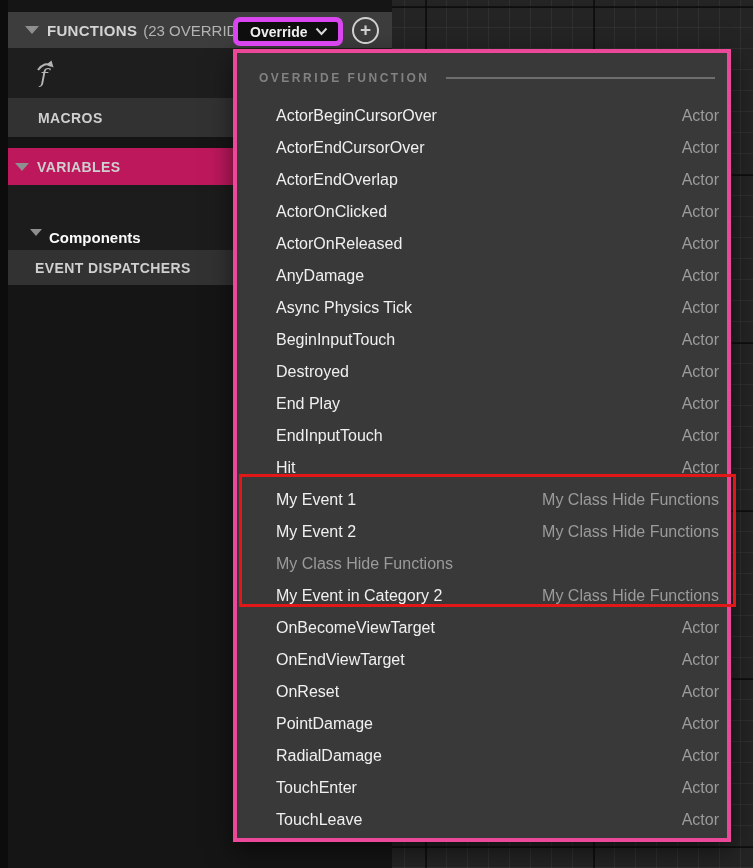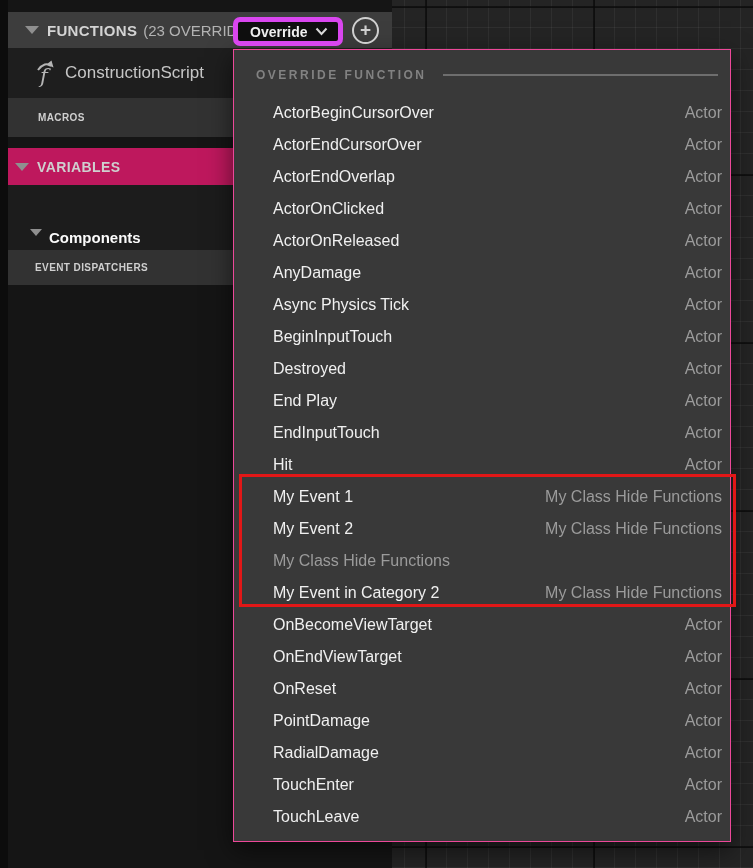--- a/index.html
+++ b/index.html
@@ -30,41 +30,41 @@
   .func-body{top:48px;height:50px;background:#1e1e1e;padding-left:26px;}
   .func-body .item-label{font-size:17px;color:#c6c6c6;margin-left:5px;}
   .macros-header{top:98px;height:39px;background:#323232;padding-left:30px;}
   .vars-header{top:148px;height:37px;background:#be185d;padding-left:7px;}
   .comp-section{position:absolute;left:8px;top:185px;width:384px;height:65px;background:#1c1c1c;}
   .comp-row{display:flex;align-items:flex-start;height:31px;padding-left:22px;margin-top:44px;}
   .comp-row .comp-label{font-size:15px;font-weight:bold;color:#fafafa;margin-left:7px;}
   .dsr-row{display:flex;align-items:center;height:33px;padding-left:42px;}
   .dsr-row .dsr-label{font-size:16px;color:#d8d8d8;}
   .evt-header{top:250px;height:35px;background:#323232;padding-left:27px;}
-  .sec-title{font-size:10px;font-weight:bold;color:#cfcfcf;letter-spacing:.4px;}
+  .sec-title{font-size:14px;font-weight:bold;color:#cfcfcf;letter-spacing:.4px;}
   .sec-title2{font-size:14px;font-weight:bold;color:#cfcfcf;letter-spacing:.4px;margin-left:8px;}
   .tri{width:0;height:0;border-left:7px solid transparent;border-right:7px solid transparent;border-top:8px solid #8f8f8f;flex:none;}
   .tri-sm{border-left-width:6px;border-right-width:6px;border-top-width:7px;}
   
   .override-btn{
     position:absolute;left:233px;top:17px;width:110px;height:29px;z-index:10;
     background:#0e0e0e;border:5px solid #d946ef;border-radius:7px;box-sizing:border-box;
     display:flex;align-items:center;padding:0 10px 0 12px;cursor:pointer;
   }
   .override-btn .ob-label{font-size:14px;font-weight:bold;color:#efefef;flex:1;}
   .add-btn{
     position:absolute;left:352px;top:17px;width:27px;height:27px;z-index:10;
     border:2px solid #cfcfcf;border-radius:50%;box-sizing:border-box;
     display:flex;align-items:center;justify-content:center;cursor:pointer;
   }
   .add-btn .plus{color:#cfcfcf;font-size:19px;font-weight:bold;line-height:1;margin-top:-2px;}
   
   .menu{
     position:absolute;left:233px;top:49px;width:498px;height:793px;z-index:5;
-    background:#393939;border:1px solid #ec4899;box-sizing:border-box;
+    background:#393939;border:4px solid #ec4899;box-sizing:border-box;
     box-shadow:0 8px 24px rgba(0,0,0,.55);
   }
   .menu-header{display:flex;align-items:center;height:44px;padding:6px 12px 0 22px;box-sizing:border-box;}
   .menu-header .mh-label{font-size:12px;font-weight:bold;color:#828282;letter-spacing:2.5px;white-space:nowrap;}
   .menu-header .mh-rule{flex:1;height:2px;background:#6e6e6e;margin-left:16px;}
   .menu-list{position:absolute;left:0;top:47px;right:0;}
   .menu-row{height:32px;display:flex;align-items:center;justify-content:space-between;padding:0 8px 0 39px;cursor:pointer;}
   .menu-row .fn-name{font-size:16px;color:#f0f0f0;white-space:nowrap;}
   .menu-row .fn-cat{font-size:16px;color:#9b9b9b;white-space:nowrap;}
   
@@ -88,21 +88,20 @@
   </div>
 
   <div class="band func-body">
     <span style="display:inline-flex;">
       <svg width="26" height="28" viewBox="0 0 26 28">
         <path d="M4 11 Q 11 2 17 7" fill="none" stroke="#b5b5b5" stroke-width="2"></path>
         <path d="M19.5 8.5 L17.5 1.5 L12.5 5.5 Z" fill="#b5b5b5"></path>
         <text x="6" y="24" font-size="21" font-style="italic" font-family="DejaVu Serif, serif" fill="#b5b5b5">f</text>
       </svg>
     </span>
-    <span class="item-label">ConstructionScript</span>
   </div>
 
   <div class="band macros-header">
     <span class="sec-title">MACROS</span>
   </div>
 
   <div class="band vars-header">
     <span class="tri"></span>
     <span class="sec-title2">VARIABLES</span>
   </div>

